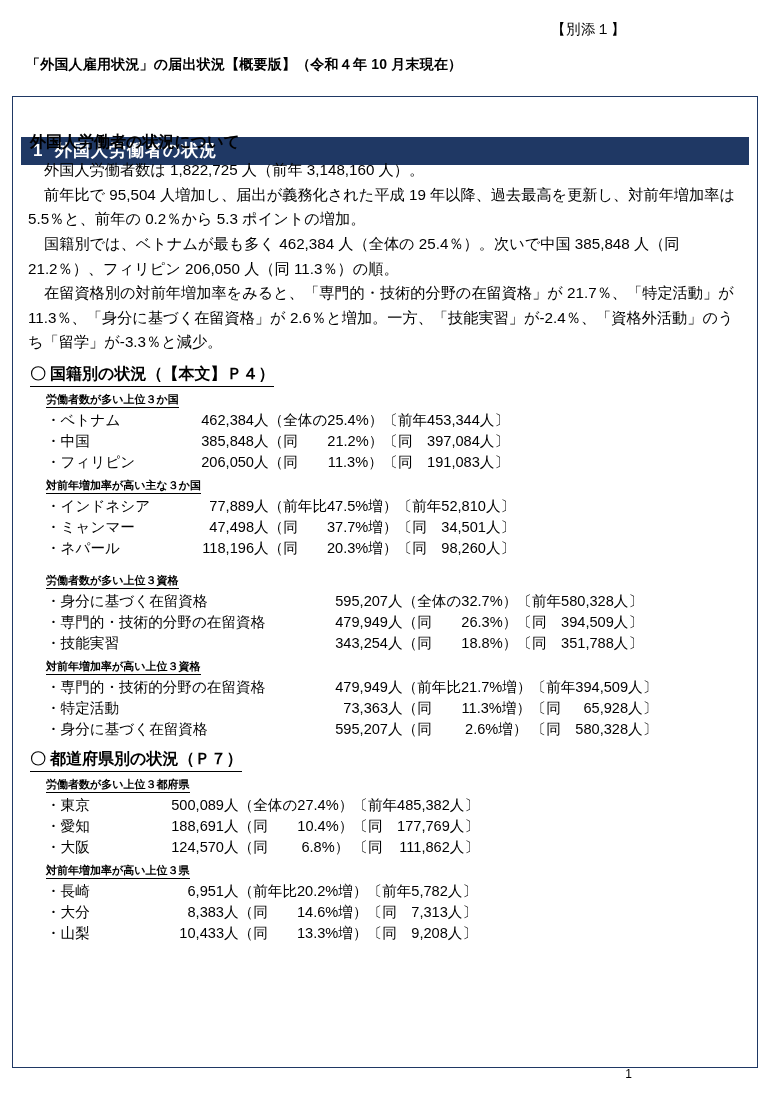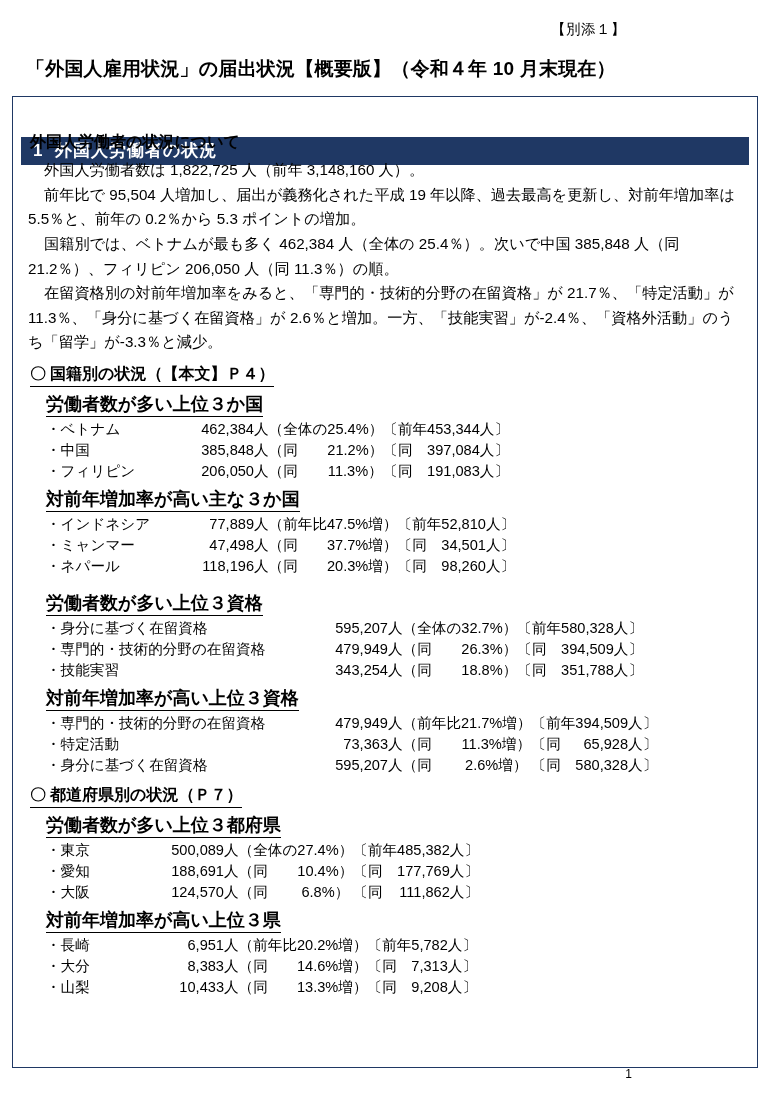--- a/index.html
+++ b/index.html
@@ -26,21 +26,21 @@
     top: 20px;
     right: 26px;
     font-size: 14.5px;
     letter-spacing: 0.5px;
   }
   .doc-title {
     position: absolute;
     top: 56px;
     left: 26px;
     right: 18px;
-    font-size: 19px;
+    font-size: 14px;
     font-weight: bold;
     letter-spacing: 0.2px;
     white-space: nowrap;
   }
   .frame {
     position: absolute;
     left: 12px;
     top: 96px;
     width: 746px;
     height: 972px;
@@ -89,21 +89,21 @@
     font-weight: bold;
     margin-left: 6px;
     display: inline-block;
     border-bottom: 1.4px solid #000;
     padding-bottom: 1px;
   }
   .grp-title .circ {
     margin-right: 4px;
   }
   .sub-title {
-    font-size: 18px;
+    font-size: 11px;
     font-weight: bold;
     margin: 5px 0 2px 22px;
     display: inline-block;
     border-bottom: 1.2px solid #000;
     padding-bottom: 0px;
   }
   table.rows {
     border-collapse: collapse;
     margin-left: 22px;
     font-size: 14.6px;

